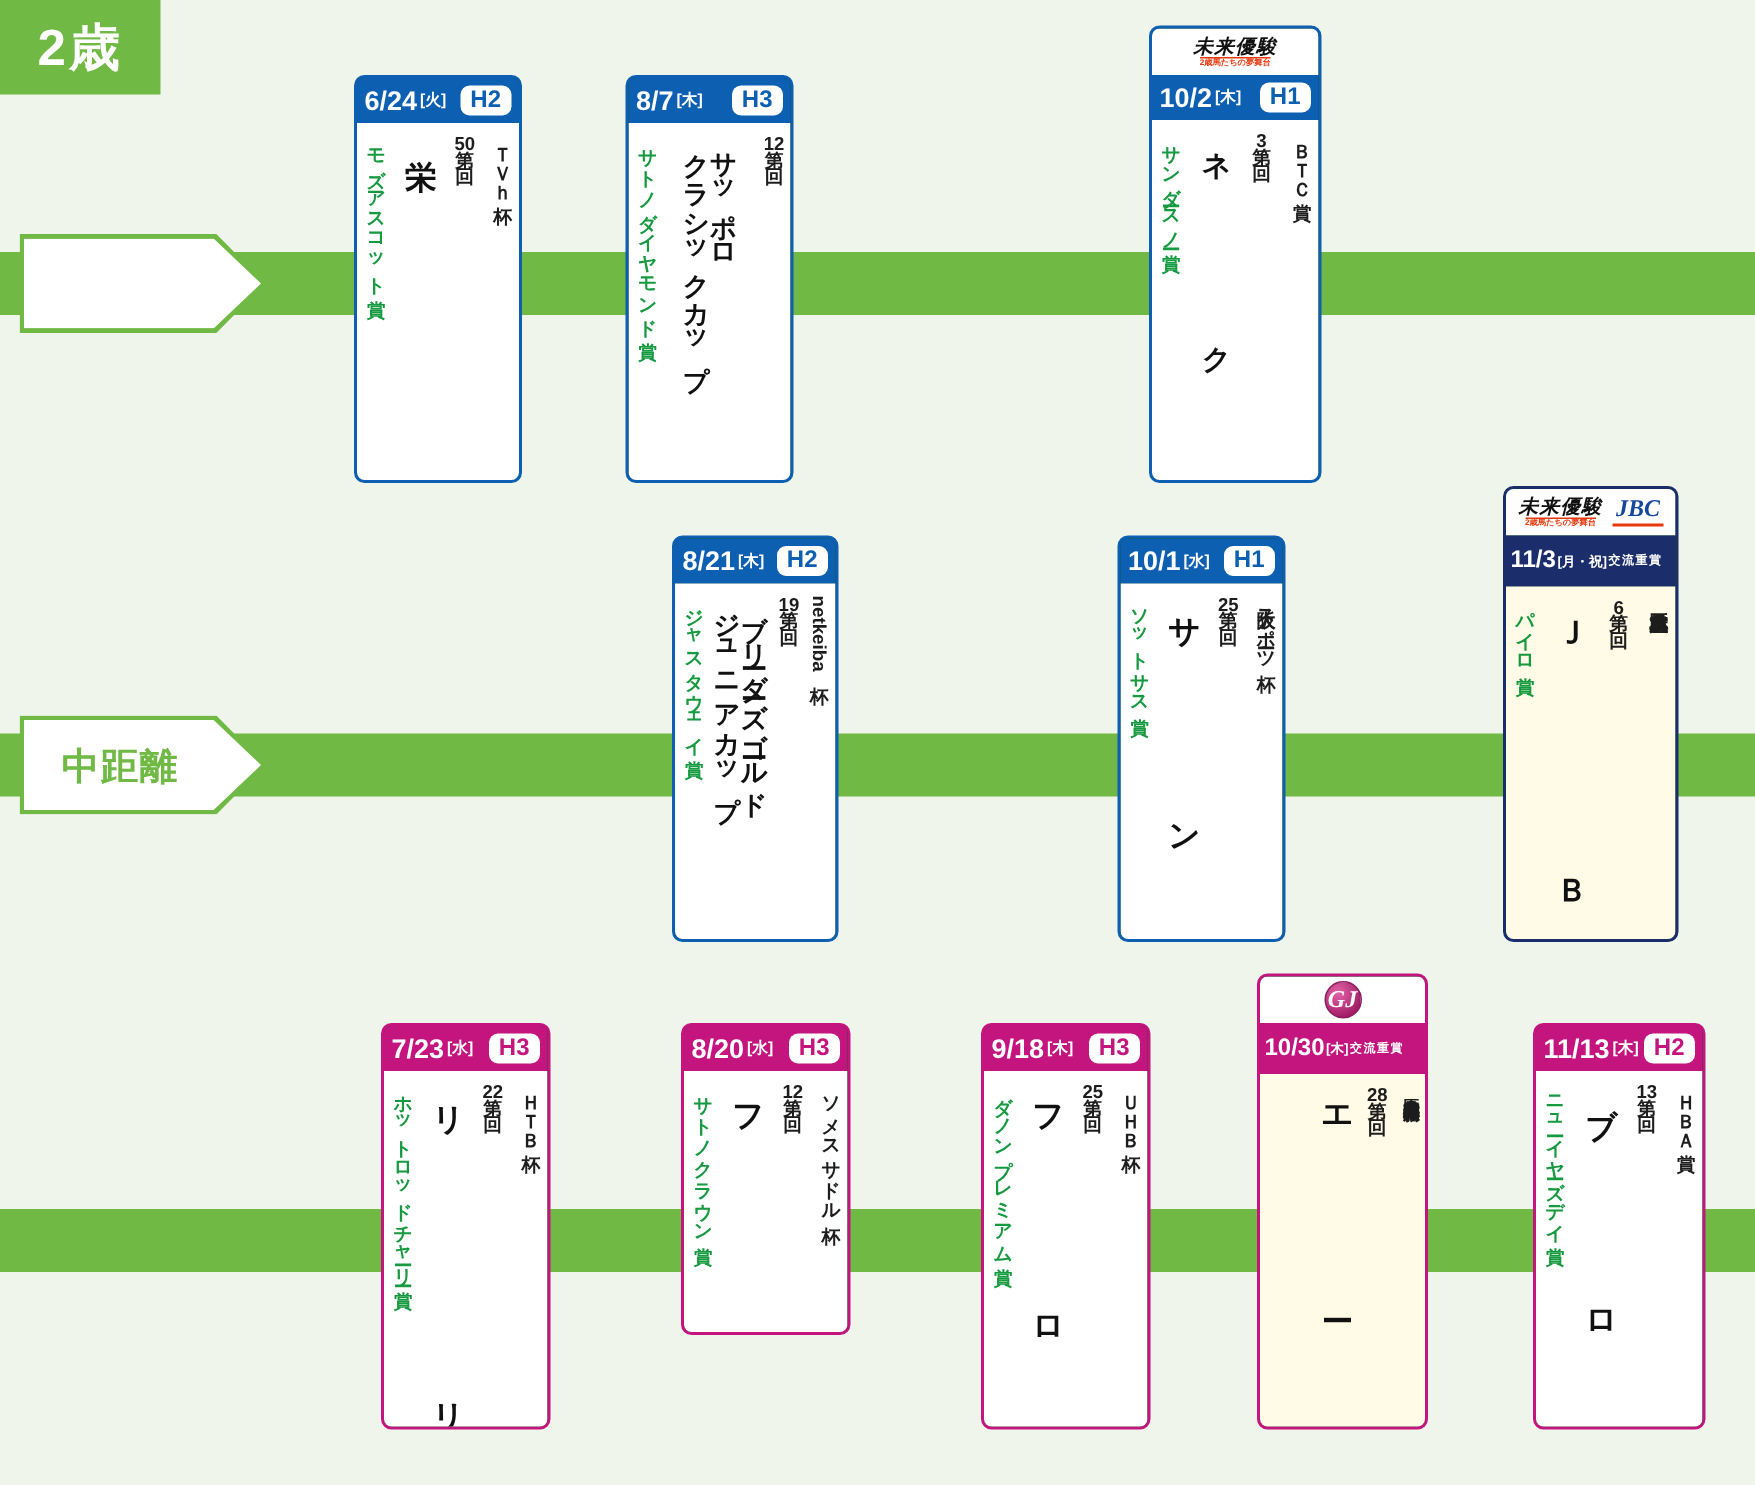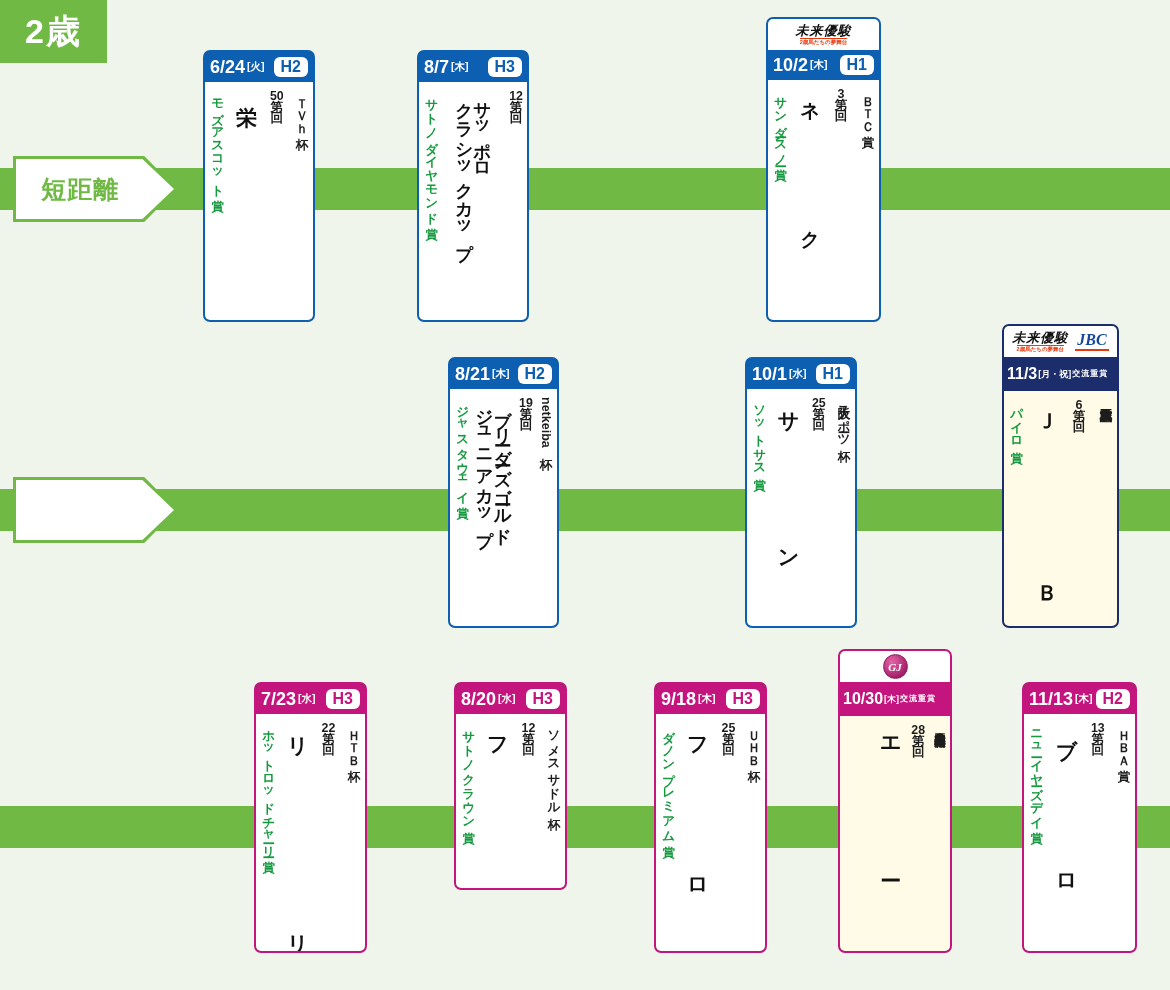--- a/index.html
+++ b/index.html
@@ -79,47 +79,47 @@
   .mirai .tg { font-size:5.5px; font-weight:bold; color:#e8380d; border-top:1.5px solid #e8380d; padding-top:1px; margin-top:1px; white-space:nowrap; }
   .jbc-logo {
     font-family:"Liberation Serif","DejaVu Serif",serif;
     font-size:16px; font-weight:bold; font-style:italic; color:#15479f;
     border-bottom:2px solid #e8380d; line-height:1; padding:0 2px 1px;
   }
   .gj-logo {
     width:25px; height:25px; border-radius:50%;
     background:radial-gradient(circle at 35% 30%, #e464a8, #a11d67 75%);
     color:#fff; display:flex; align-items:center; justify-content:center;
-    font-size:11px; font-weight:bold; font-style:italic;
+    font-size:16px; font-weight:bold; font-style:italic;
     font-family:"Liberation Serif","DejaVu Serif",serif;
     border:1px solid #8e1f5e;
   }
 </style>
 </head>
 <body>
 
 <div id="stage">
 
   <div class="age-box">2歳</div>
 
   <div class="tl-bar" style="top:168px"></div>
   <div class="tl-bar" style="top:489px"></div>
   <div class="tl-bar" style="top:806px"></div>
 
   <div class="row-label green" style="top:156px">
     <div class="shp b"></div>
     <div class="shp f"></div>
-    <div class="txt">短距離</div>
   </div>
   <div class="row-label green" style="top:477px">
     <div class="shp b"></div>
     <div class="shp f"></div>
-  </div>
-
-  <div class="card t-blue" style="left:203px;top:50px;width:112px;height:272px">
+    <div class="txt">中距離</div>
+  </div>
+
+  <div class="card t-blue" style="left:236px;top:50px;width:112px;height:272px">
     <div class="date-bar">
       <span class="d">6/24</span>
       <span class="w">[火]</span>
       <span class="badge">H2</span>
     </div>
     <div class="body">
       <div class="cols">
         <div class="cup">ＴＶｈ杯</div>
         <div class="edition"><span>第</span><span class="tcy">50</span><span>回</span></div>
         <div class="name">

